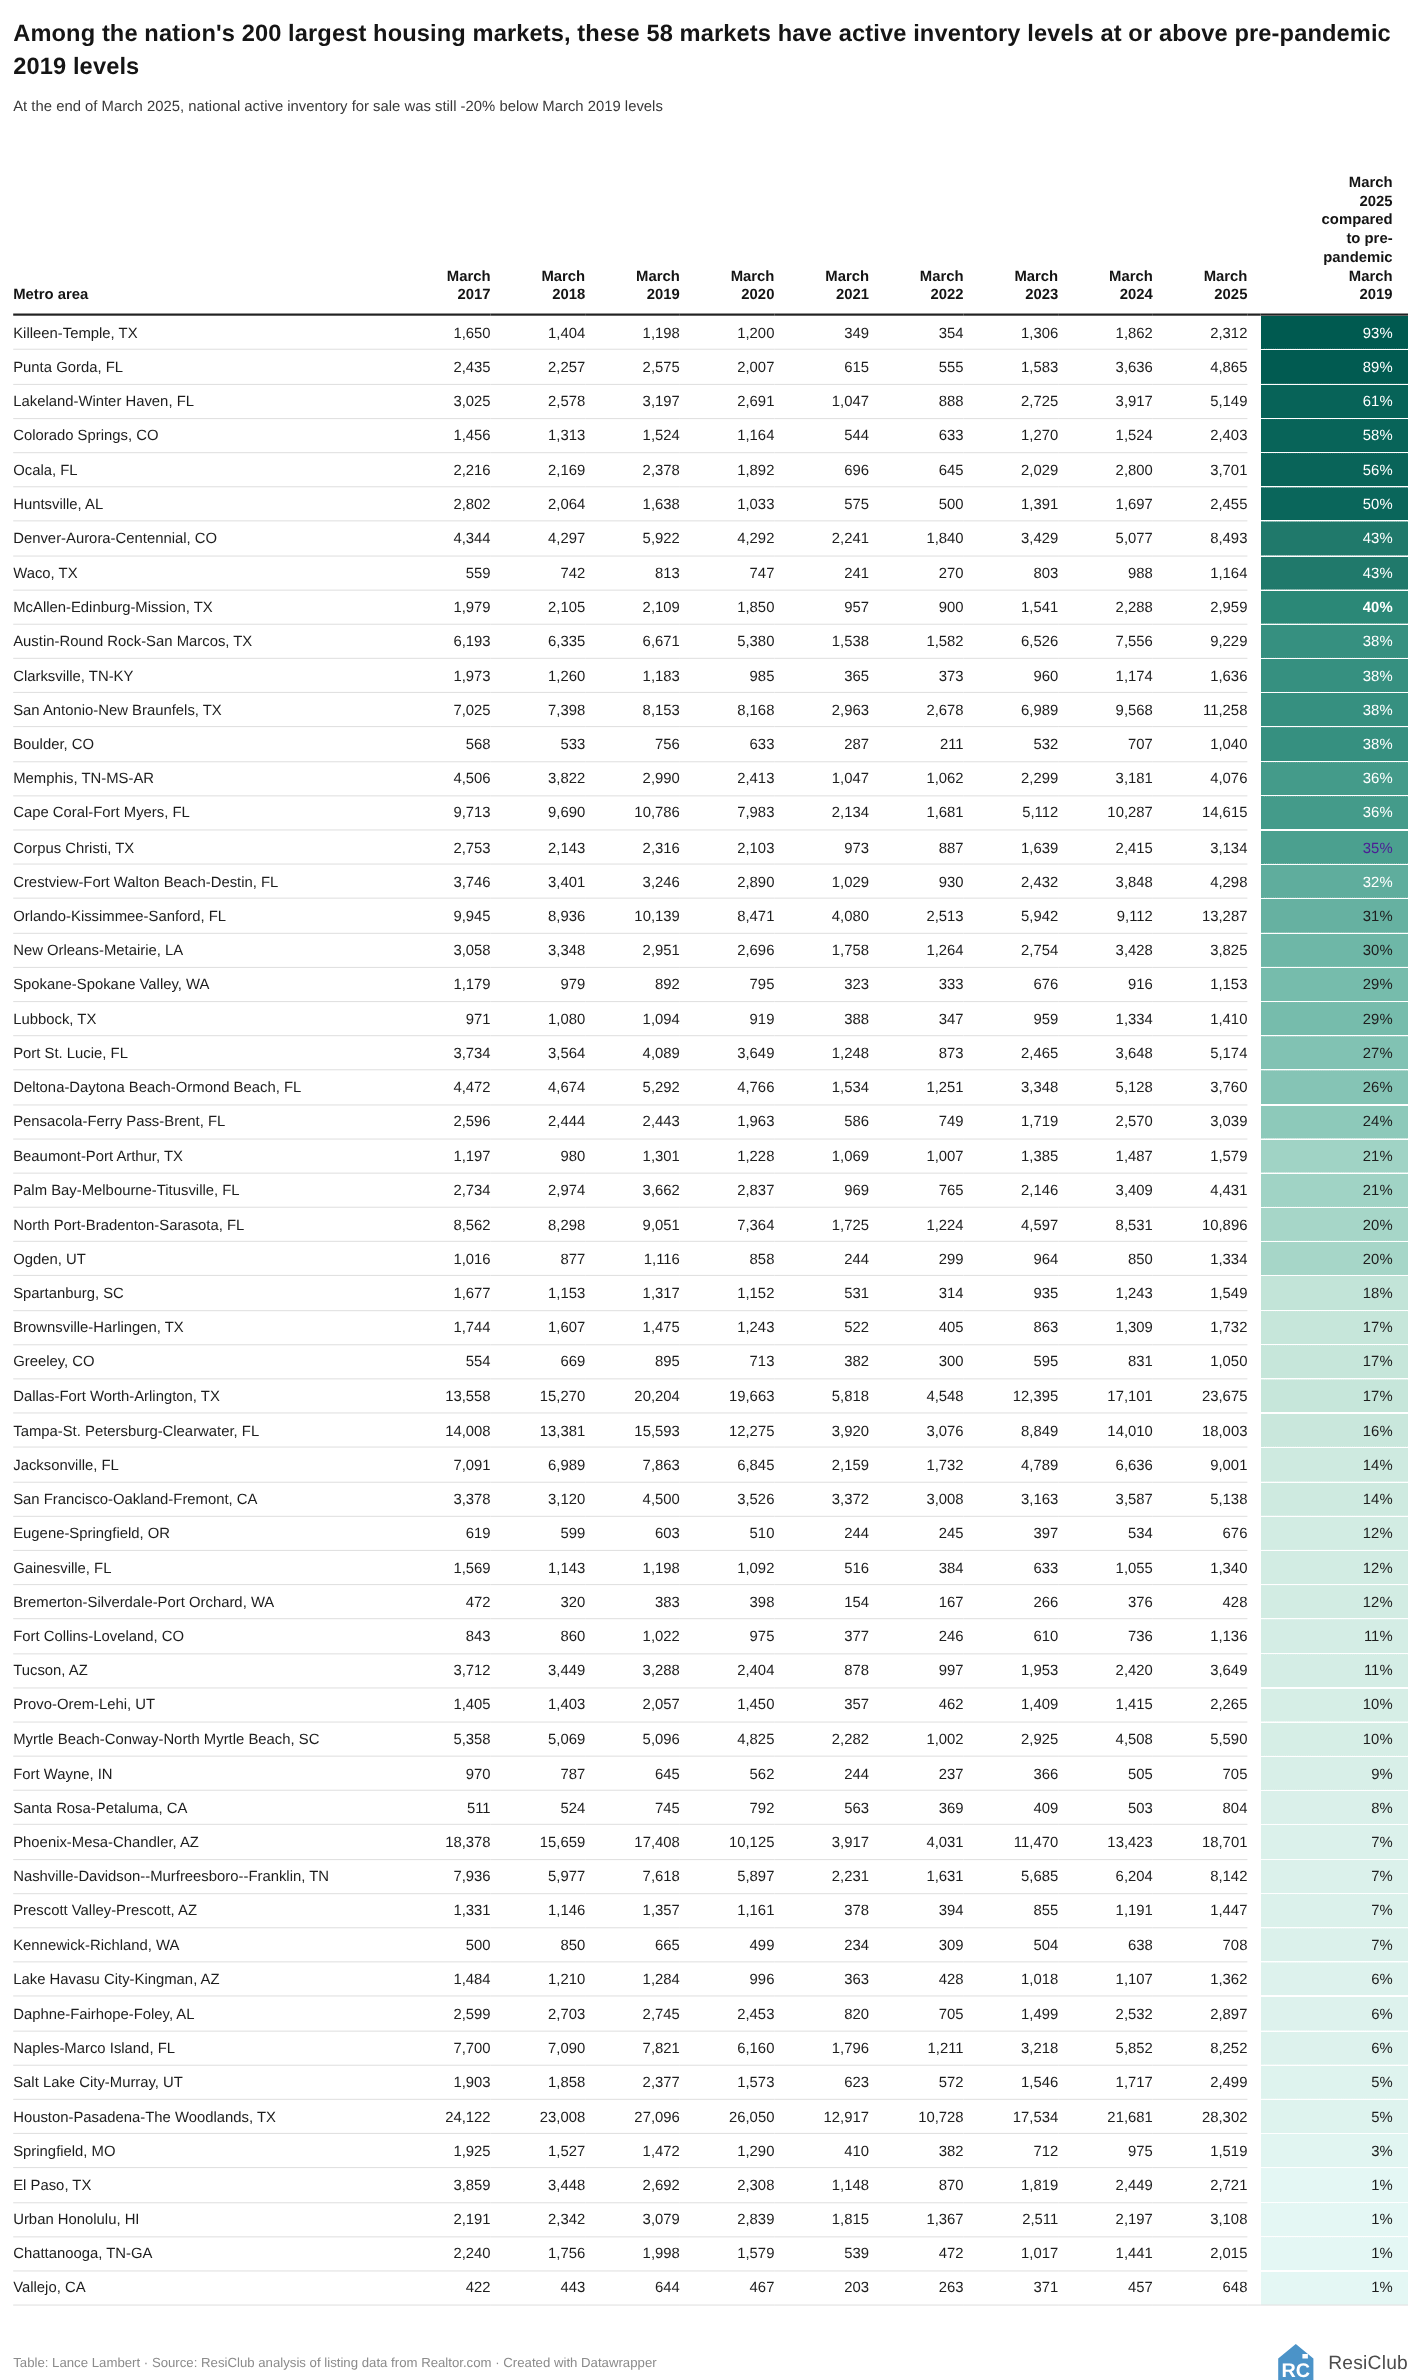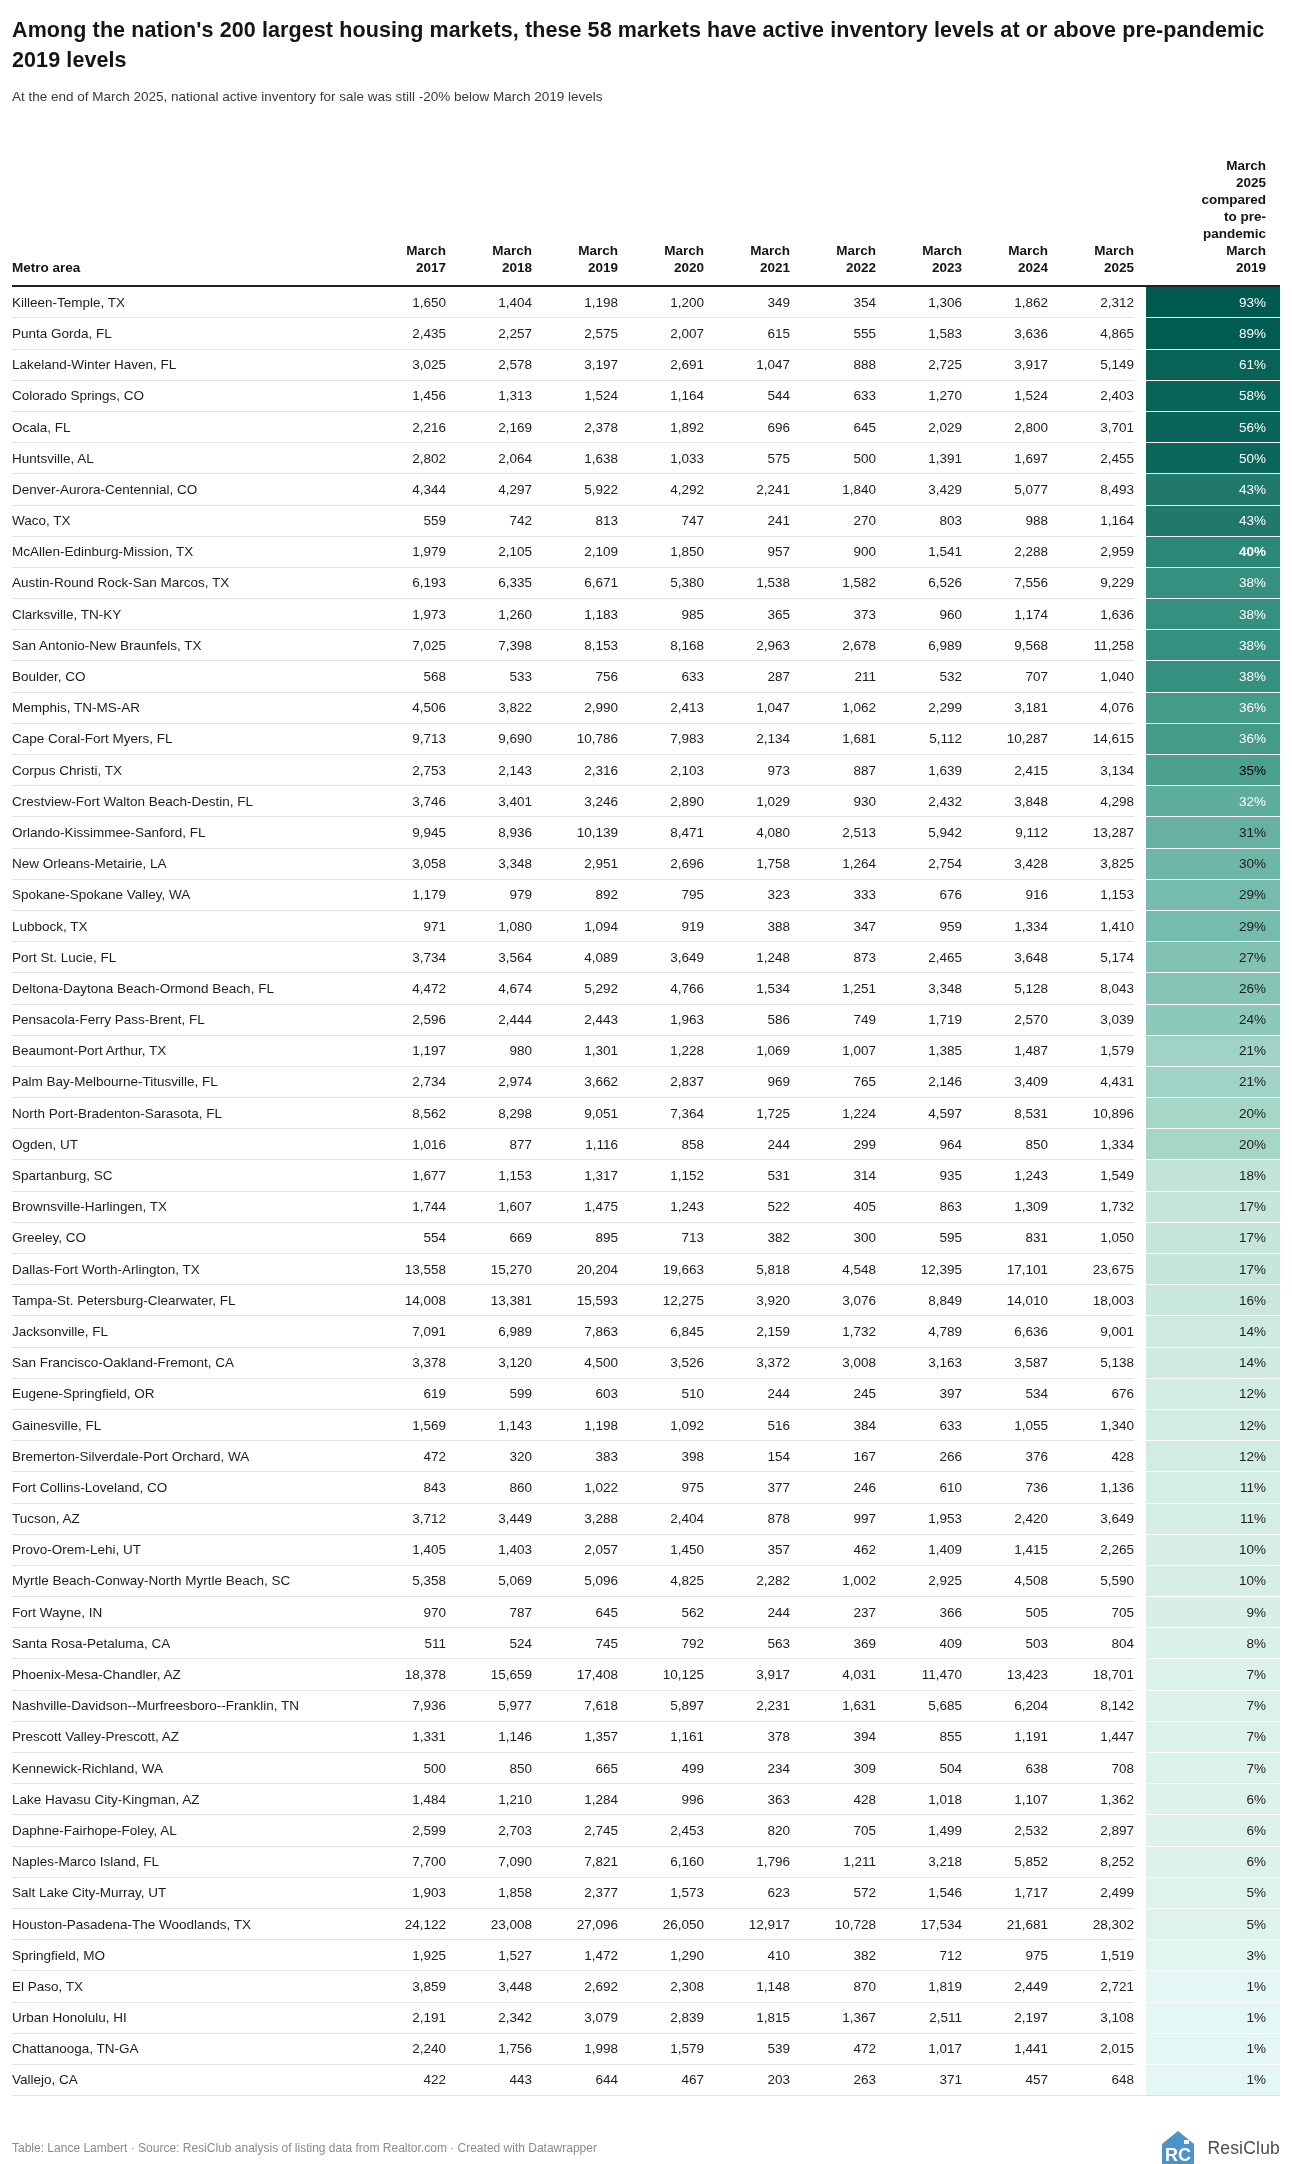--- a/index.html
+++ b/index.html
@@ -360,21 +360,21 @@
         <td class="value-cell">2,753</td>
         <td class="value-cell">2,143</td>
         <td class="value-cell">2,316</td>
         <td class="value-cell">2,103</td>
         <td class="value-cell">973</td>
         <td class="value-cell">887</td>
         <td class="value-cell">1,639</td>
         <td class="value-cell">2,415</td>
         <td class="value-cell">3,134</td>
         <td class="spacer-cell"></td>
-        <td class="pct-cell" style="background-color: rgb(75, 160, 143); color: #000000;">35%</td>
+        <td class="pct-cell" style="background-color: rgb(75, 160, 143); color: #4c1d95;">35%</td>
       </tr>
       <tr>
         <td class="metro-cell">Crestview-Fort Walton Beach-Destin, FL</td>
         <td class="value-cell">3,746</td>
         <td class="value-cell">3,401</td>
         <td class="value-cell">3,246</td>
         <td class="value-cell">2,890</td>
         <td class="value-cell">1,029</td>
         <td class="value-cell">930</td>
         <td class="value-cell">2,432</td>
@@ -456,21 +456,21 @@
       <tr>
         <td class="metro-cell">Deltona-Daytona Beach-Ormond Beach, FL</td>
         <td class="value-cell">4,472</td>
         <td class="value-cell">4,674</td>
         <td class="value-cell">5,292</td>
         <td class="value-cell">4,766</td>
         <td class="value-cell">1,534</td>
         <td class="value-cell">1,251</td>
         <td class="value-cell">3,348</td>
         <td class="value-cell">5,128</td>
-        <td class="value-cell">8,043</td>
+        <td class="value-cell">3,760</td>
         <td class="spacer-cell"></td>
         <td class="pct-cell" style="background-color: rgb(133, 196, 181); color: rgb(29, 29, 29);">26%</td>
       </tr>
       <tr>
         <td class="metro-cell">Pensacola-Ferry Pass-Brent, FL</td>
         <td class="value-cell">2,596</td>
         <td class="value-cell">2,444</td>
         <td class="value-cell">2,443</td>
         <td class="value-cell">1,963</td>
         <td class="value-cell">586</td>

